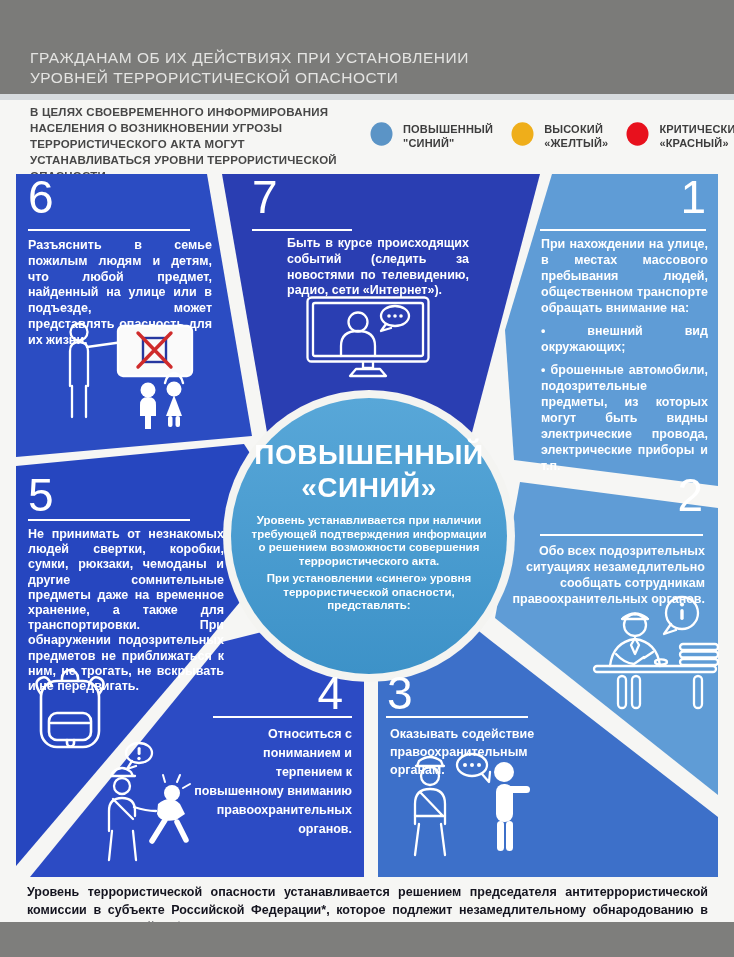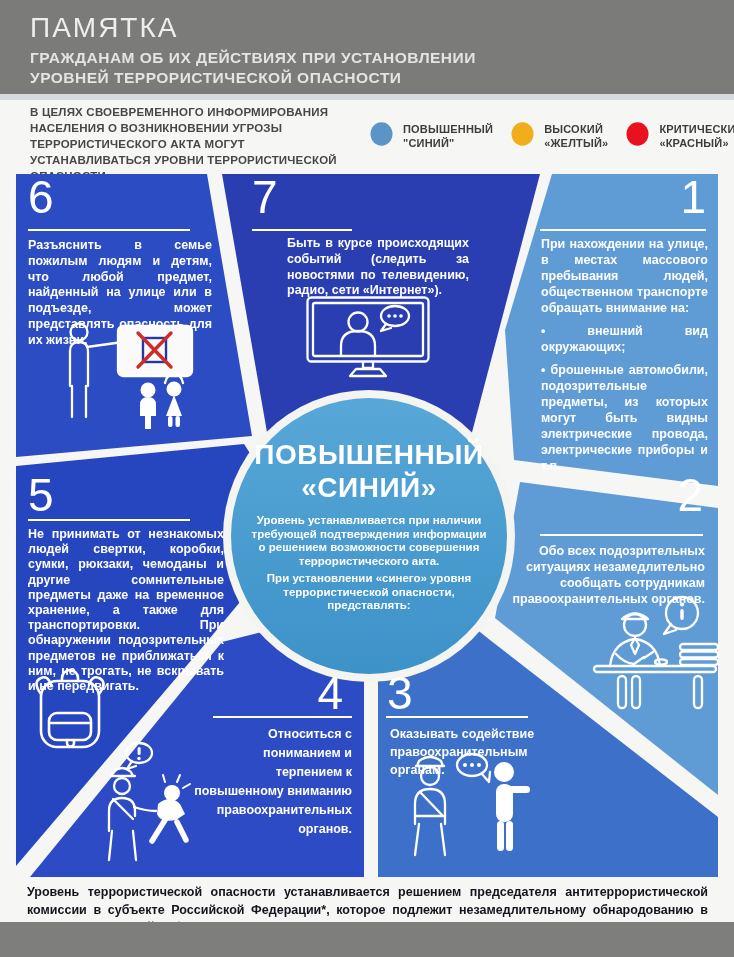--- a/index.html
+++ b/index.html
@@ -1,21 +1,21 @@
 <!DOCTYPE html>
 <html><head>
 <meta charset="utf-8">
 <style>
   html,body{margin:0;padding:0;background:#ffffff;}
   .page{position:relative;width:734px;height:957px;background:#f6f6f4;overflow:hidden;
         font-family:"Liberation Sans","DejaVu Sans",sans-serif;}
   
   .hdr{position:absolute;left:0;top:0;width:734px;height:94px;background:#7b7b79;}
   .hdr-title{position:absolute;left:30px;top:12px;font-size:28px;letter-spacing:2px;color:#eeeeec;font-weight:400;}
-  .hdr-sub{position:absolute;left:30px;top:48px;font-size:15.5px;line-height:20px;color:#e4e4e2;letter-spacing:.5px;font-weight:bold;}
+  .hdr-sub{position:absolute;left:30px;top:48px;font-size:15.5px;line-height:20px;color:#e4e4e2;letter-spacing:.5px;}
   .strip{position:absolute;left:0;top:94px;width:734px;height:6px;background:#d7dbde;}
   
   .intro{position:absolute;left:30px;top:104px;width:334px;font-size:11.5px;font-weight:bold;
          color:#474747;line-height:16px;letter-spacing:.2px;}
   .legend{position:absolute;left:370px;top:122px;width:356px;display:flex;}
   .leg-item{display:flex;align-items:flex-start;margin-right:18px;}
   .leg-dot{width:23px;height:24px;margin-right:10px;flex:none;}
   .leg-txt{font-size:11px;font-weight:bold;color:#3d3d3d;line-height:14px;letter-spacing:.2px;}
   
   .num{position:absolute;color:#fff;font-size:46px;font-weight:400;line-height:1;}
@@ -35,21 +35,20 @@
   .botbar{position:absolute;left:0;top:922px;width:734px;height:35px;background:#7e7e7c;}
   svg{display:block;}
   .bgsvg{position:absolute;left:0;top:0;}
 </style>
 </head>
 <body>
 
 <div class="page">
 
   <div class="hdr">
-    <div class="hdr-title">ПАМЯТКА</div>
     <div class="hdr-sub">
       <div>ГРАЖДАНАМ ОБ  ИХ  ДЕЙСТВИЯХ ПРИ УСТАНОВЛЕНИИ</div>
       <div>УРОВНЕЙ ТЕРРОРИСТИЧЕСКОЙ ОПАСНОСТИ</div>
     </div>
   </div>
   <div class="strip"></div>
 
   <div class="intro">В ЦЕЛЯХ СВОЕВРЕМЕННОГО ИНФОРМИРОВАНИЯ НАСЕЛЕНИЯ О ВОЗНИКНОВЕНИИ УГРОЗЫ ТЕРРОРИСТИЧЕСКОГО АКТА МОГУТ УСТАНАВЛИВАТЬСЯ УРОВНИ ТЕРРОРИСТИЧЕСКОЙ ОПАСНОСТИ:</div>
   <div class="legend">
     <div class="leg-item">

